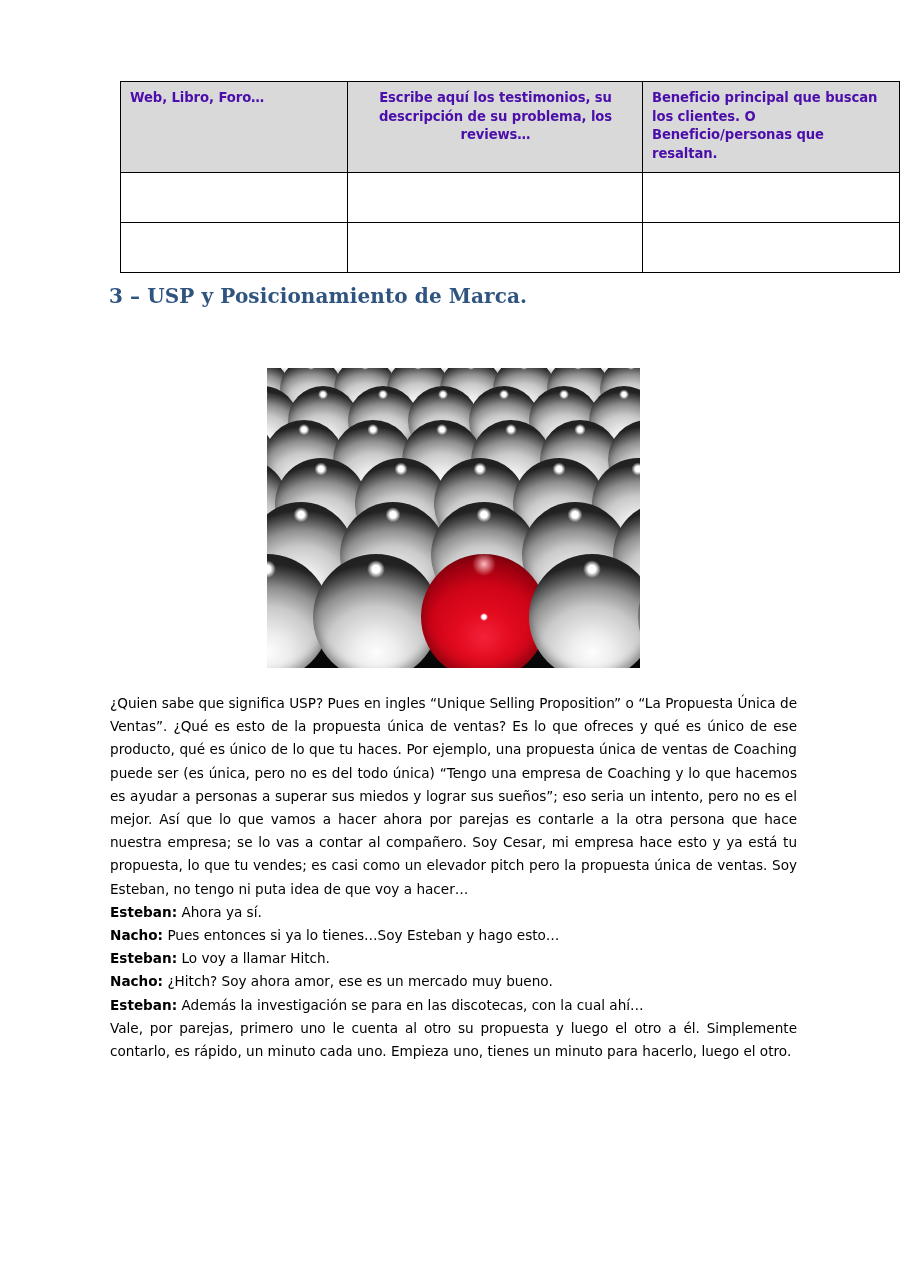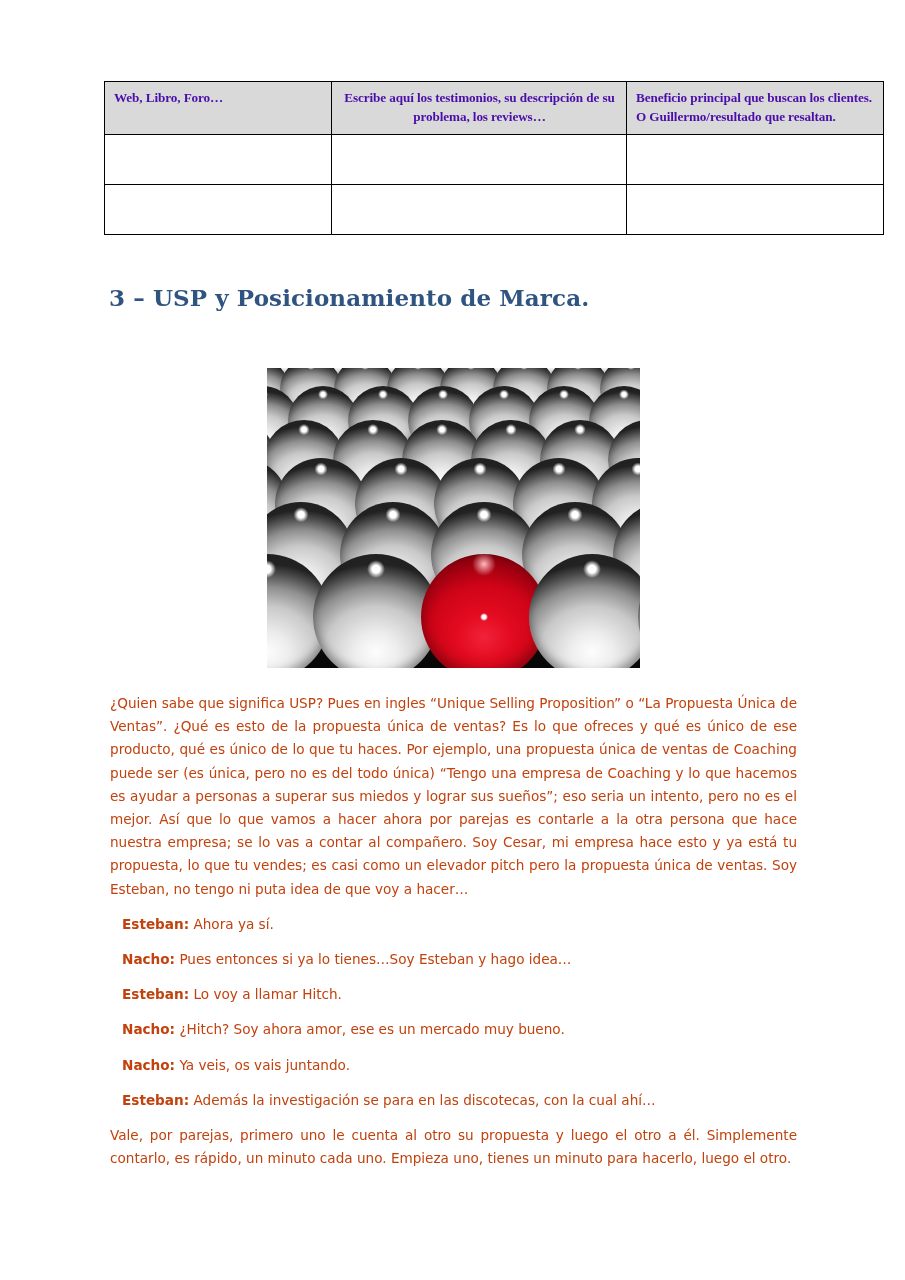--- a/index.html
+++ b/index.html
@@ -17,24 +17,23 @@
 
   .page {
     position: absolute;
     inset: 0;
     background: #ffffff;
   }
 
   
   .tbl-wrap {
     position: absolute;
-    left: 104px;
+    left: 120px;
     top: 81px;
     width: 725px;
-    font-family: Liberation Serif, serif;
   }
   table.t {
     border-collapse: collapse;
     width: 725px;
     table-layout: fixed;
   }
   table.t td {
     border: 1.6px solid #000000;
     vertical-align: top;
     padding: 7px 8px 8px 9px;
@@ -54,21 +53,21 @@
   .col2 { width: 277px; text-align: center; }
   .col3 { width: 239px; }
 
   
   .section-heading {
     position: absolute;
     left: 109px;
     top: 284px;
     font-family: "DejaVu Serif", serif;
     font-weight: bold;
-    font-size: 23px;
+    font-size: 20px;
     color: #2f5480;
     letter-spacing: 0.1px;
     white-space: nowrap;
   }
 
   
   .figure {
     position: absolute;
     left: 267px;
     top: 368px;
@@ -111,53 +110,53 @@
 
   
   .body-text {
     position: absolute;
     left: 110px;
     top: 692px;
     width: 687px;
     font-family: "DejaVu Sans", sans-serif;
     font-size: 13.6px;
     line-height: 23.2px;
-    color: #c2410c;
+    color: #000000;
   }
   .para {
     text-align: justify;
     text-justify: inter-word;
     margin: 0;
   }
   .para.last {
     margin-top: 0;
   }
   .dlg {
-    margin: 12px;
+    margin: 0;
     white-space: nowrap;
   }
   .dlg .who {
     font-weight: bold;
   }
   .dlg .said {
     font-weight: normal;
   }
 </style>
 </head>
 <body>
 
 <div class="page">
 
   <div class="tbl-wrap">
     <table class="t">
       <tbody>
           <tr class="hdr">
         <td class="col1">Web, Libro, Foro…</td>
         <td class="col2">Escribe aquí los testimonios, su descripción de su problema, los reviews…</td>
-        <td class="col3">Beneficio principal que buscan los clientes. O Guillermo/resultado que resaltan.</td>
+        <td class="col3">Beneficio principal que buscan los clientes. O Beneficio/personas que resaltan.</td>
       </tr>
       <tr class="body-row">
         <td class="col1"></td>
         <td class="col2"></td>
         <td class="col3"></td>
       </tr>
       <tr class="body-row">
         <td class="col1"></td>
         <td class="col2"></td>
         <td class="col3"></td>
@@ -211,23 +210,22 @@
       </div>
     <div class="floor"></div>
     <div class="topfade"></div>
   </div>
 
   <div class="body-text">
     <p class="para">¿Quien sabe que significa USP? Pues en ingles “Unique Selling Proposition” o “La Propuesta Única de Ventas”. ¿Qué es esto de la propuesta única de ventas? Es lo que ofreces y qué es único de ese producto, qué es único de lo que tu haces. Por ejemplo, una propuesta única de ventas de Coaching puede ser (es única, pero no es del todo única) “Tengo una empresa de Coaching y lo que hacemos es ayudar a personas a superar sus miedos y lograr sus sueños”; eso seria un intento, pero no es el mejor. Así que lo que vamos a hacer ahora por parejas es contarle a la otra persona que hace nuestra empresa; se lo vas a contar al compañero. Soy Cesar, mi empresa hace esto y ya está tu propuesta, lo que tu vendes; es casi como un elevador pitch pero la propuesta única de ventas. Soy Esteban, no tengo ni puta idea de que voy a hacer…</p>
 
     <div id="dialogue-list">
         <p class="dlg"><span class="who">Esteban:</span><span class="said"> Ahora ya sí.</span></p>
-        <p class="dlg"><span class="who">Nacho:</span><span class="said"> Pues entonces si ya lo tienes…Soy Esteban y hago idea…</span></p>
+        <p class="dlg"><span class="who">Nacho:</span><span class="said"> Pues entonces si ya lo tienes…Soy Esteban y hago esto…</span></p>
         <p class="dlg"><span class="who">Esteban:</span><span class="said"> Lo voy a llamar Hitch.</span></p>
         <p class="dlg"><span class="who">Nacho:</span><span class="said"> ¿Hitch? Soy ahora amor, ese es un mercado muy bueno.</span></p>
-        <p class="dlg"><span class="who">Nacho:</span><span class="said"> Ya veis, os vais juntando.</span></p>
         <p class="dlg"><span class="who">Esteban:</span><span class="said"> Además la investigación se para en las discotecas, con la cual ahí…</span></p>
       </div>
 
     <p class="para last">Vale, por parejas, primero uno le cuenta al otro su propuesta y luego el otro a él. Simplemente contarlo, es rápido, un minuto cada uno.  Empieza uno, tienes un minuto para hacerlo, luego el otro.</p>
   </div>
 
 </div>
 
 </body></html>

